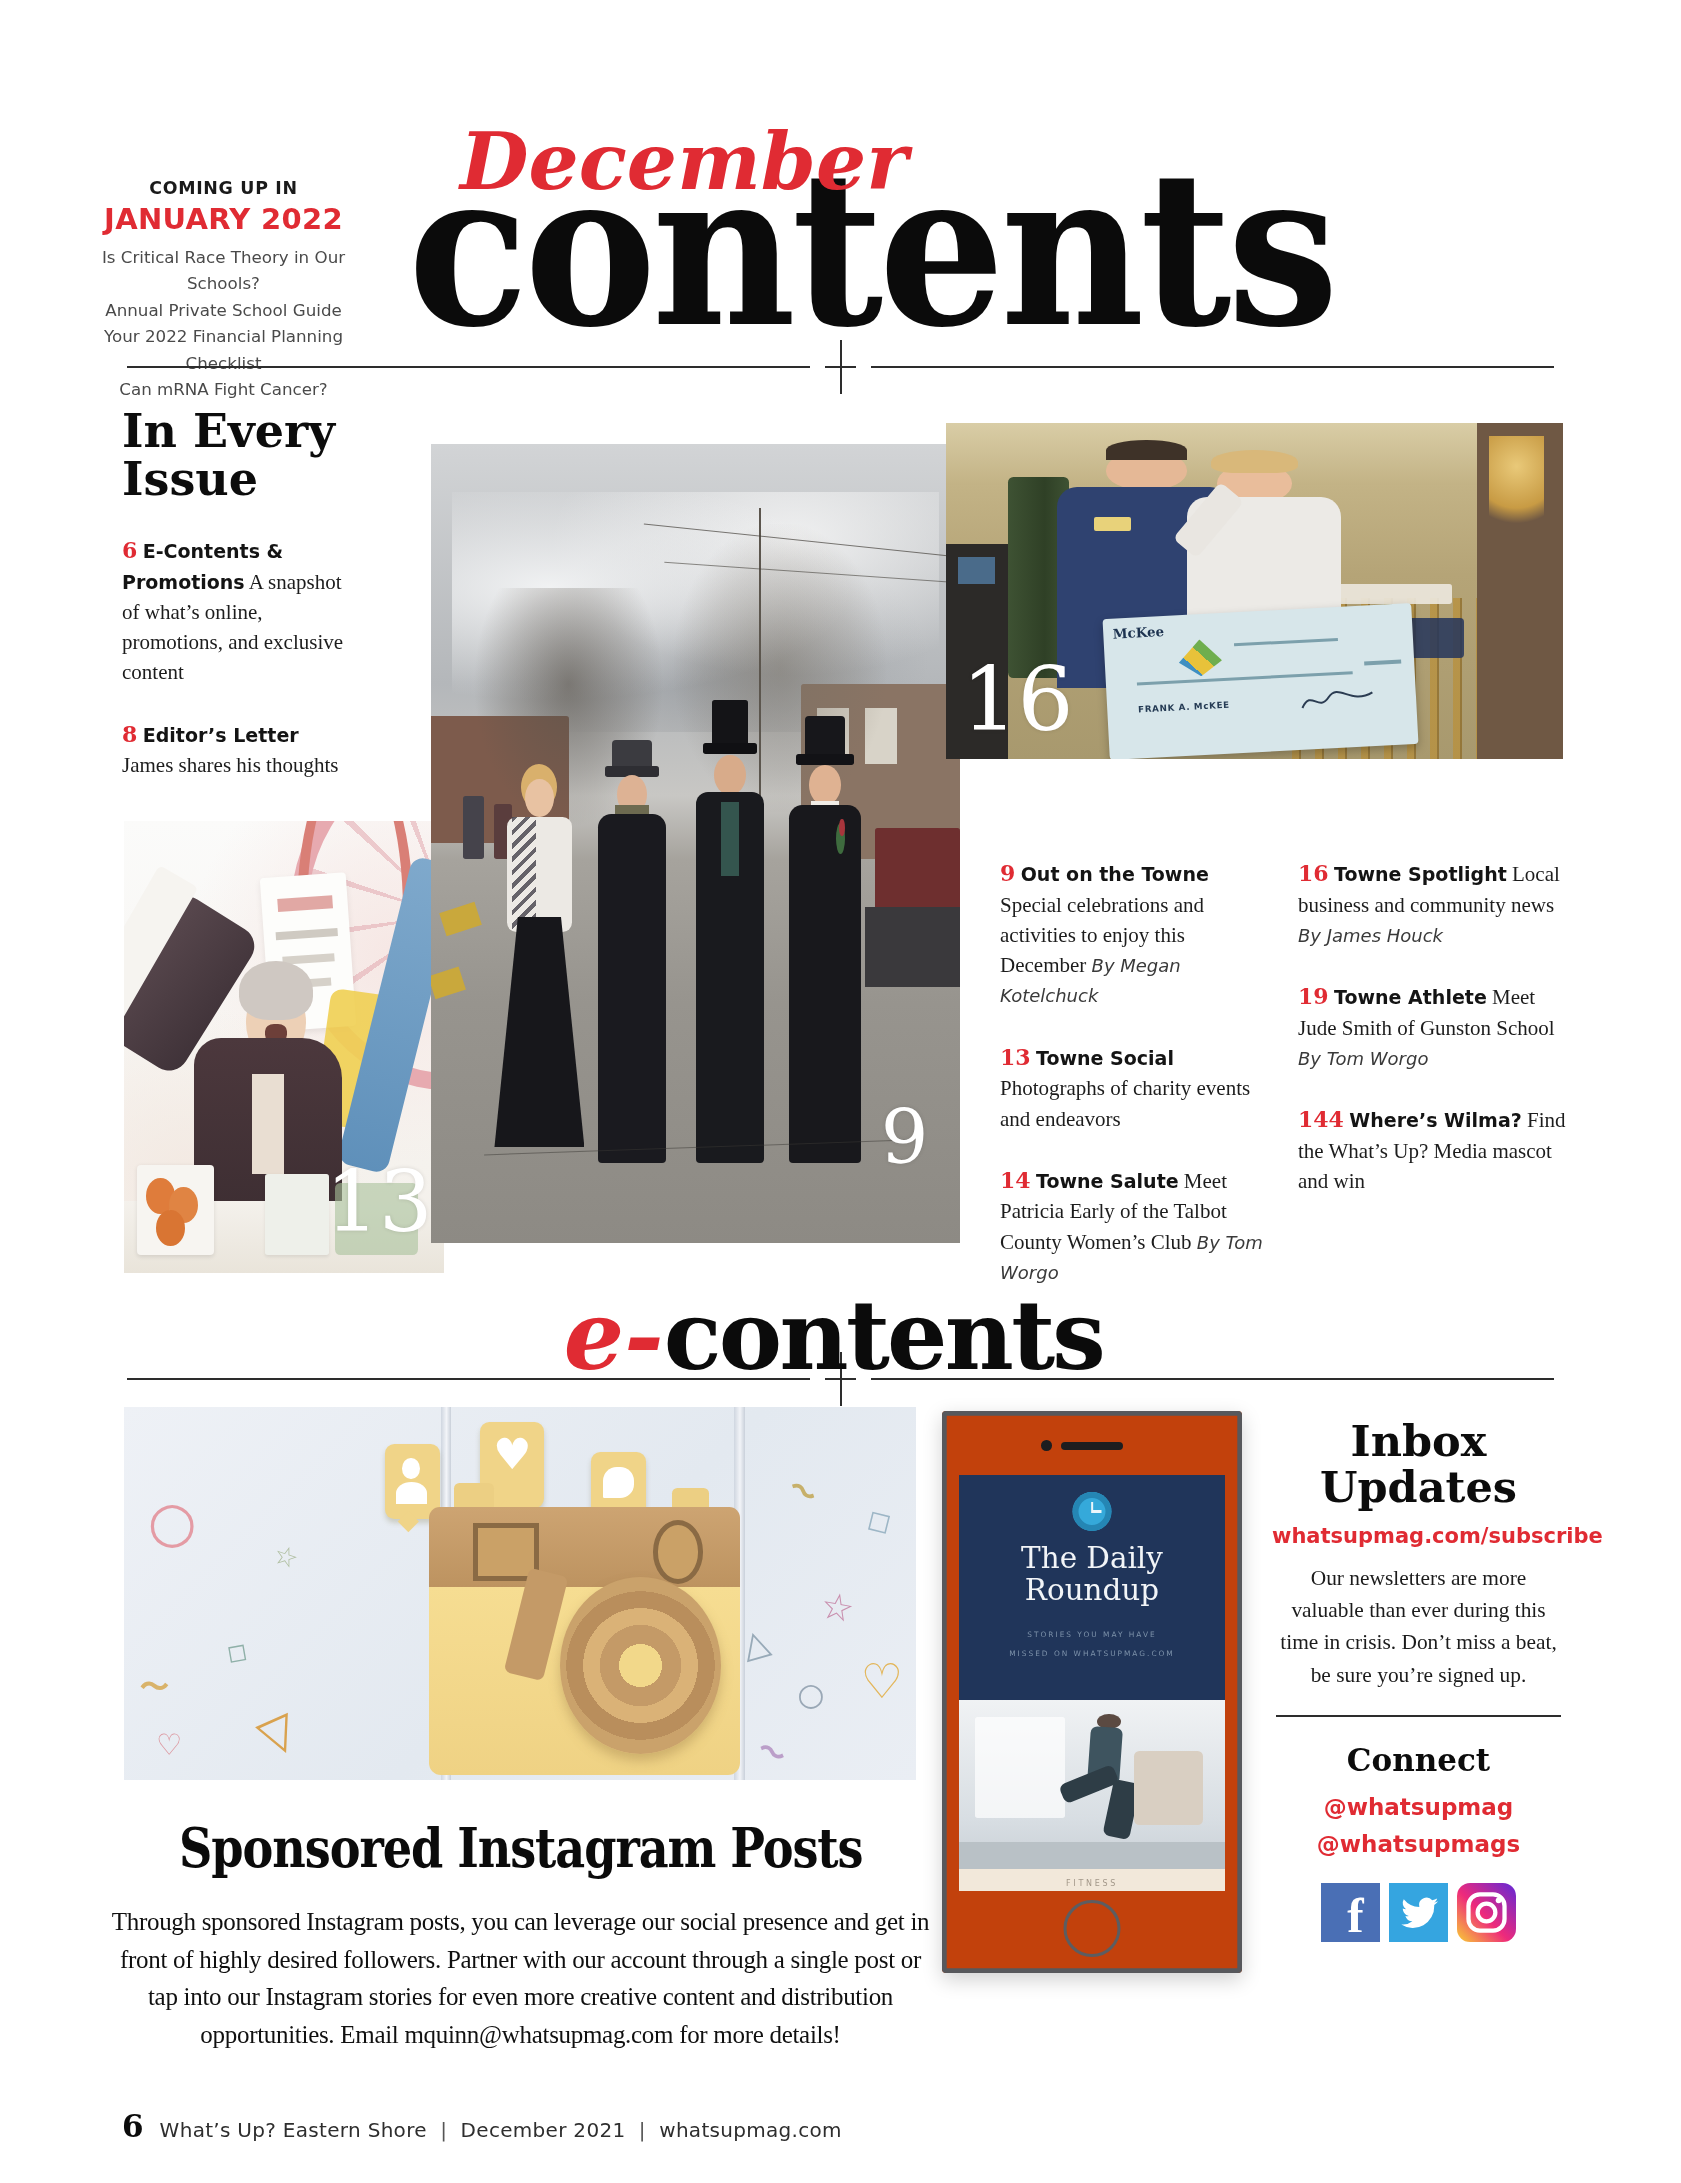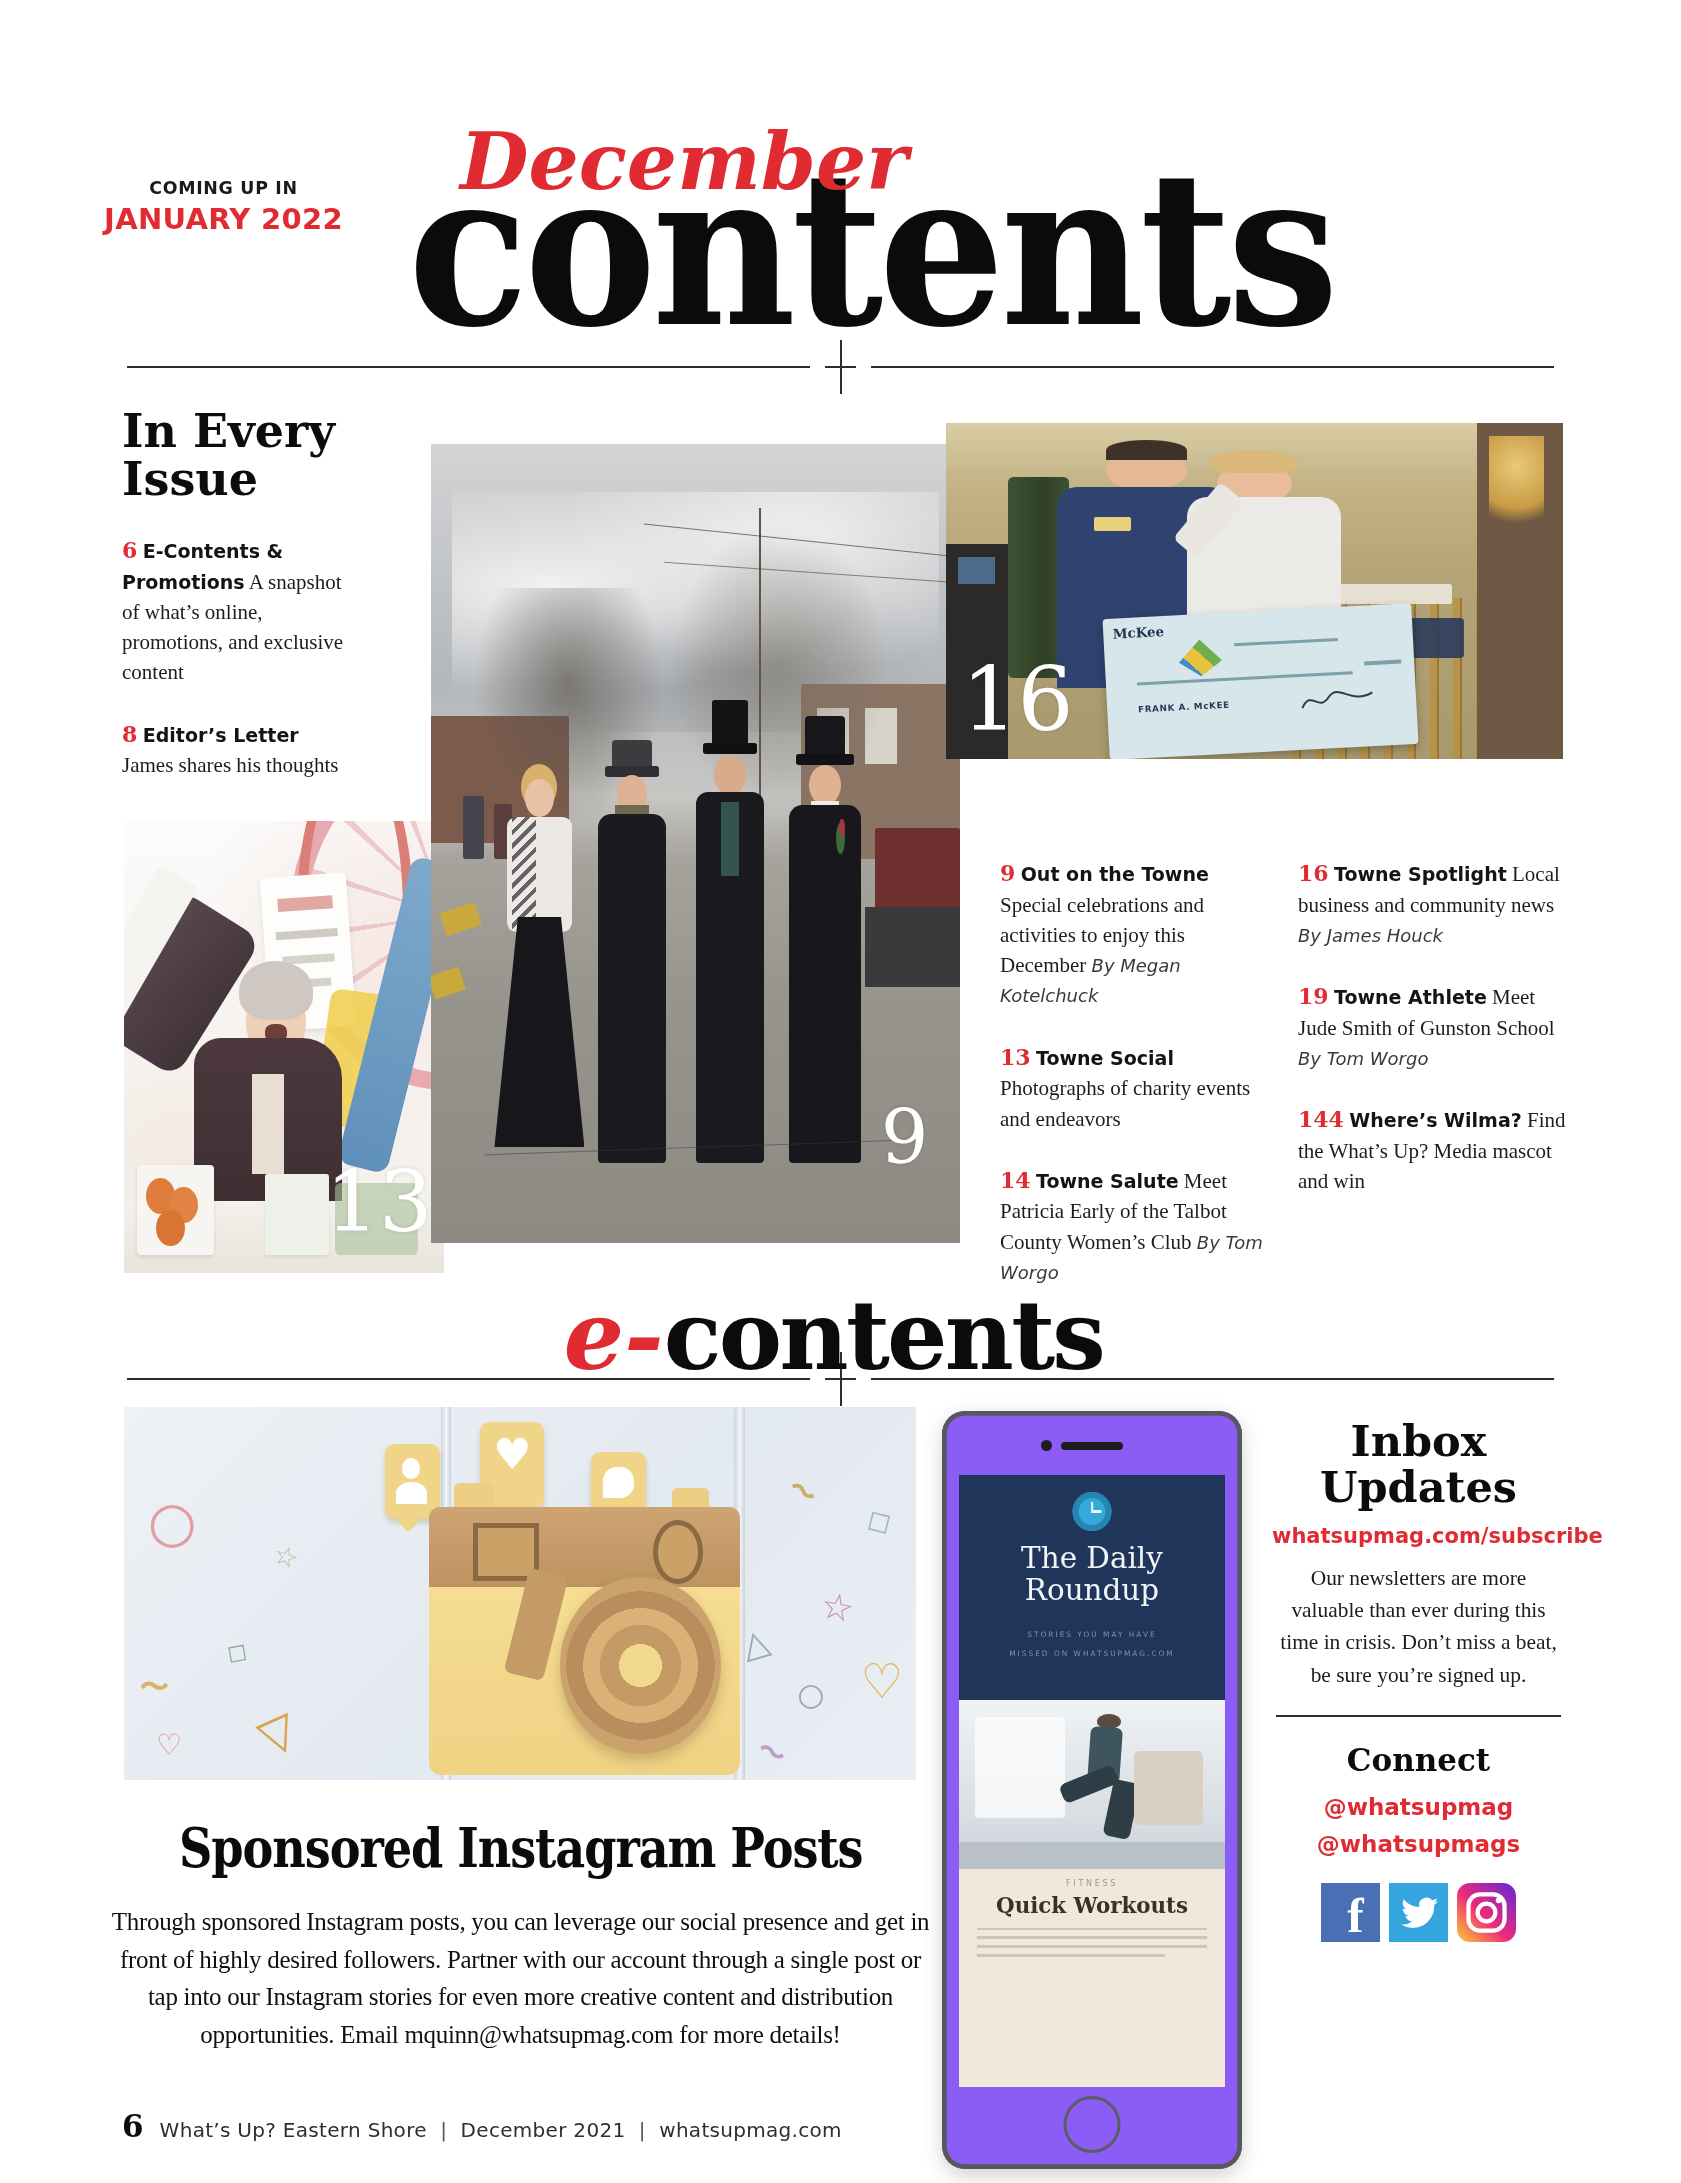--- a/index.html
+++ b/index.html
@@ -49,21 +49,21 @@
   .econtents .e-black{font:700 95px "DejaVu Serif",serif;letter-spacing:-2.7px;color:#0b0b0b;}
 
   
   .camera-fig{left:124px;top:1407px;width:792px;height:373px;background:linear-gradient(135deg,#eef1f6,#e3e9f0 55%,#eaeef4);overflow:hidden;}
   .strap{position:absolute;top:0;width:10.7px;background:linear-gradient(90deg,#cfd6e0,#f2f4f8 55%,#c9d0da);}
   .bubble{position:absolute;background:#f0d488;border-radius:9.4px;box-shadow:0 4px 5.4px rgba(120,110,60,.25);}
   .bubble::after{content:"";position:absolute;left:28%;bottom:-9.4px;width:14.7px;height:14.7px;background:#f0d488;transform:rotate(45deg);}
   .confetti{position:absolute;font-family:"DejaVu Sans",sans-serif;font-weight:700;}
 
   
-  .phone{left:942px;top:1411px;width:300px;height:758px;background:#8b5cf6;border-radius:23px;box-shadow:inset 0 0 0 4.7px #57585c,0 6.7px 20px rgba(0,0,0,.18);z-index:7;}
+  .phone{left:942px;top:1411px;width:300px;height:562px;background:#c2410c;border-radius:4px;box-shadow:inset 0 0 0 4.7px #57585c,0 6.7px 20px rgba(0,0,0,.18);z-index:7;}
   .phone-screen{position:absolute;left:17.4px;top:64px;right:17.4px;bottom:82px;background:#fff;overflow:hidden;}
   .speaker{position:absolute;top:31px;left:50%;transform:translateX(-50%);width:62px;height:8px;border-radius:5.4px;background:#1d1d1f;}
   .cam-dot{position:absolute;top:29.4px;left:33%;width:10.7px;height:10.7px;border-radius:50%;background:#1d1d1f;}
   .home-btn{position:absolute;bottom:16px;left:50%;transform:translateX(-50%);width:51px;height:51px;border-radius:50%;border:3.3px solid #5c5d61;}
   .ph-nav{position:absolute;left:0;top:0;width:100%;height:225px;background:#203click-a55;background:#20355a;text-align:center;}
   .ph-clock{position:absolute;top:17.4px;left:50%;transform:translateX(-50%);width:39px;height:39px;border-radius:50%;background:#35a9da;box-shadow:inset 0 0 0 6px #2586b4;}
   .ph-clock::before{content:"";position:absolute;left:50%;top:10px;width:2.7px;height:10.7px;background:#eaf6fb;transform:translateX(-50%);}
   .ph-clock::after{content:"";position:absolute;left:50%;top:18px;width:9.4px;height:2.7px;background:#eaf6fb;}
   .ph-title{position:absolute;top:68px;left:8%;width:84%;font:400 29.4px/1.08 "DejaVu Serif",serif;color:#f2f5f8;}
   .ph-tag{position:absolute;left:5%;width:90%;font:400 7.4px "DejaVu Sans",sans-serif;letter-spacing:2px;color:#7d92aa;}
@@ -94,20 +94,26 @@
   .footer .sep{color:#555;margin:0 6.7px;font-size:20px;}
 </style>
 </head>
 <body>
 
 <div class="page">
 
   <div class="abs coming-up">
     <div class="cu-kicker">COMING UP IN</div>
     <div class="cu-title">JANUARY 2022</div>
+    <div class="cu-list">
+      <div>Is Critical Race Theory in Our Schools?</div>
+      <div>Annual Private School Guide</div>
+      <div>Your 2022 Financial Planning Checklist</div>
+      <div>Can mRNA Fight Cancer?</div>
+    </div>
   </div>
 
   <div class="abs month">December</div>
   <div class="abs big-contents">contents</div>
 
   <div class="divider" style="left:127px;top:339px;width:1427px;">
     <div class="seg"></div>
     <div class="plus"></div>
     <div class="seg"></div>
   </div>

